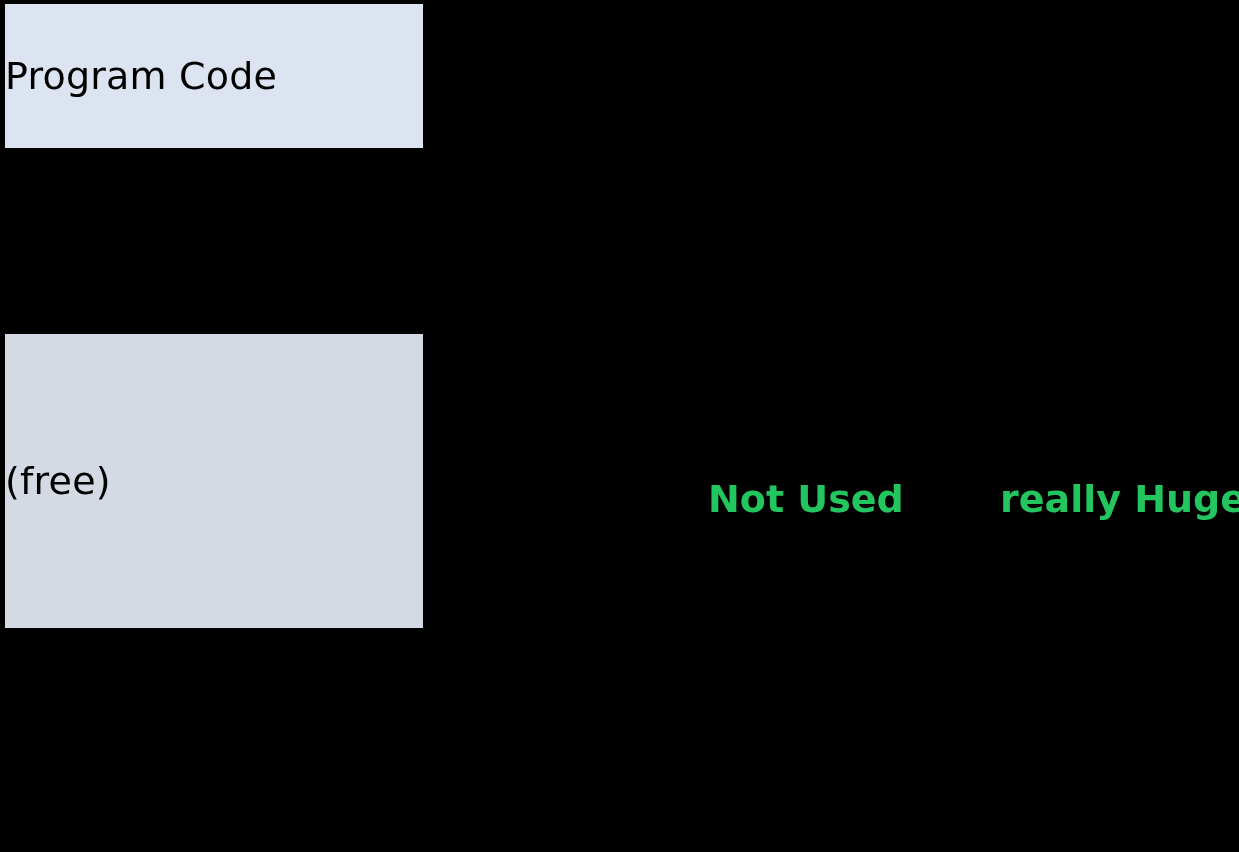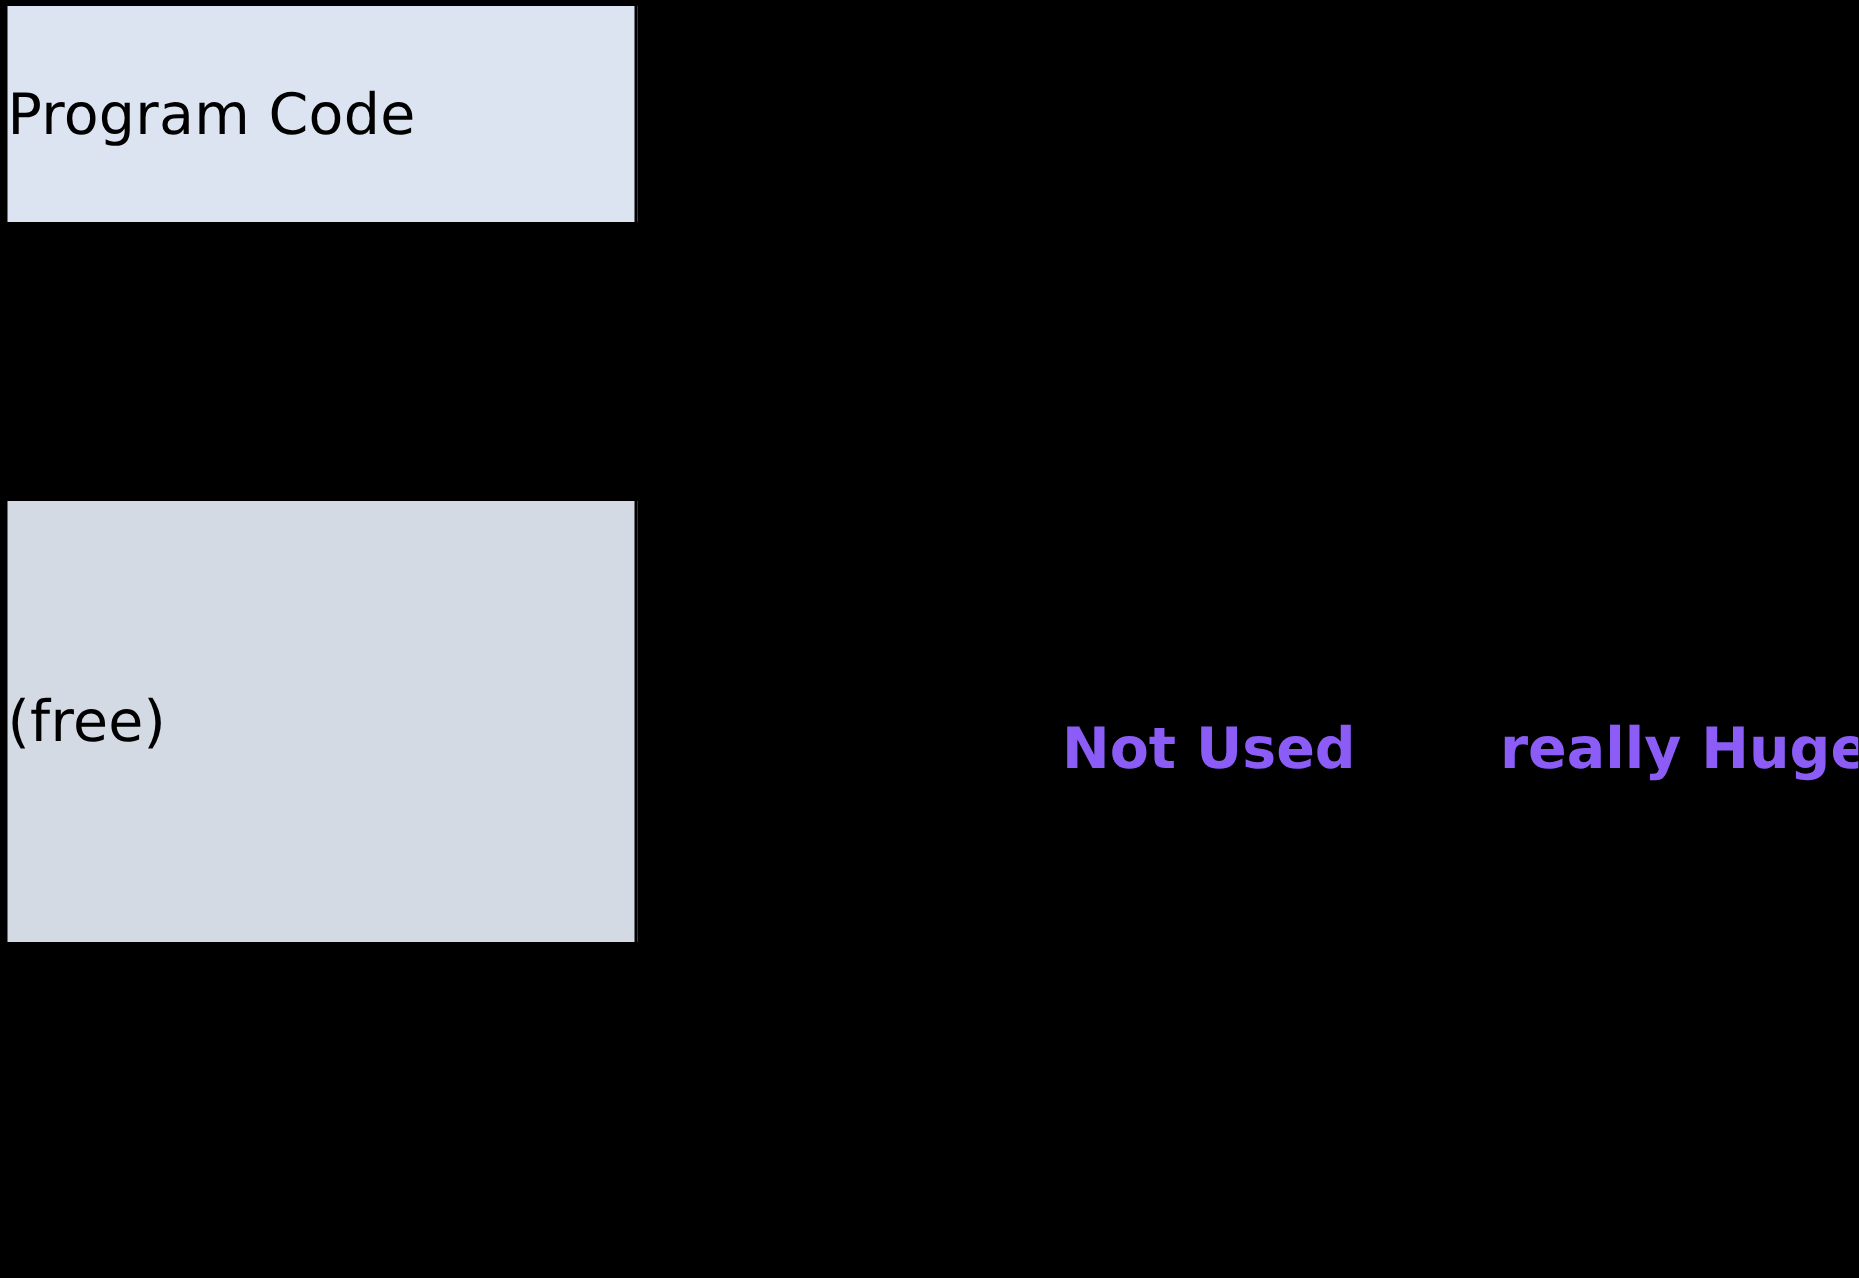--- a/index.html
+++ b/index.html
@@ -83,21 +83,21 @@
     left: 423px;
     top: 0px;
     width: 2px;
     height: 852px;
     background: #000000;
   }
 
   
   .annotation {
     position: absolute;
-    color: #8b5cf6;
+    color: #22c55e;
     font-size: 38px;
     font-weight: 700;
     line-height: 1;
     white-space: nowrap;
   }
 
   #annotation-not-used {
     left: 708px;
     top: 480px;
   }

